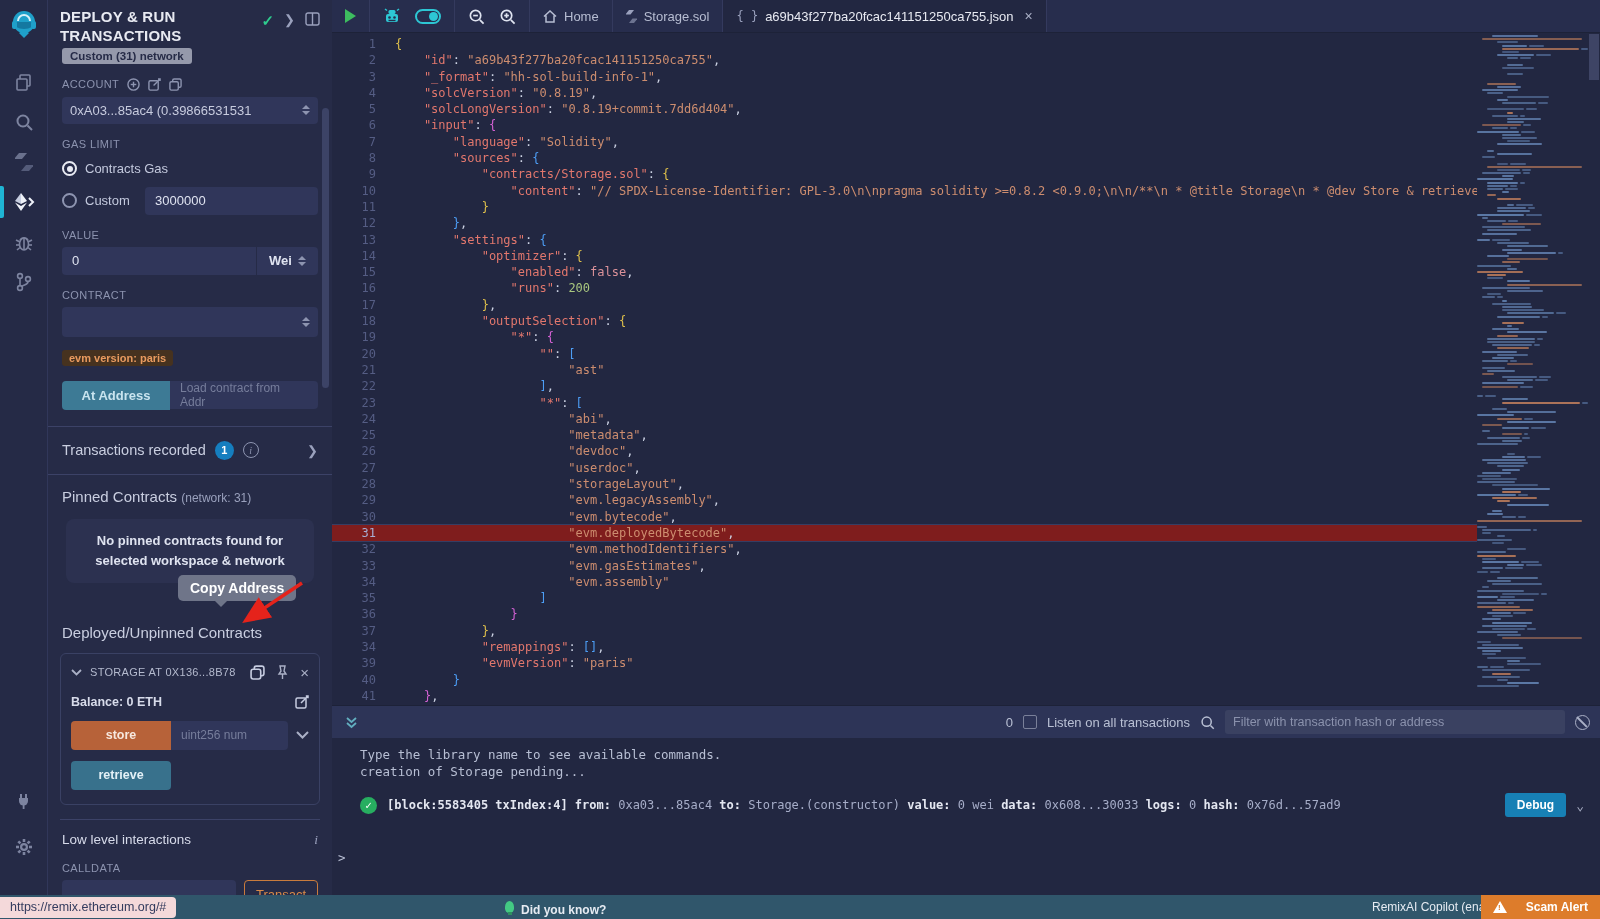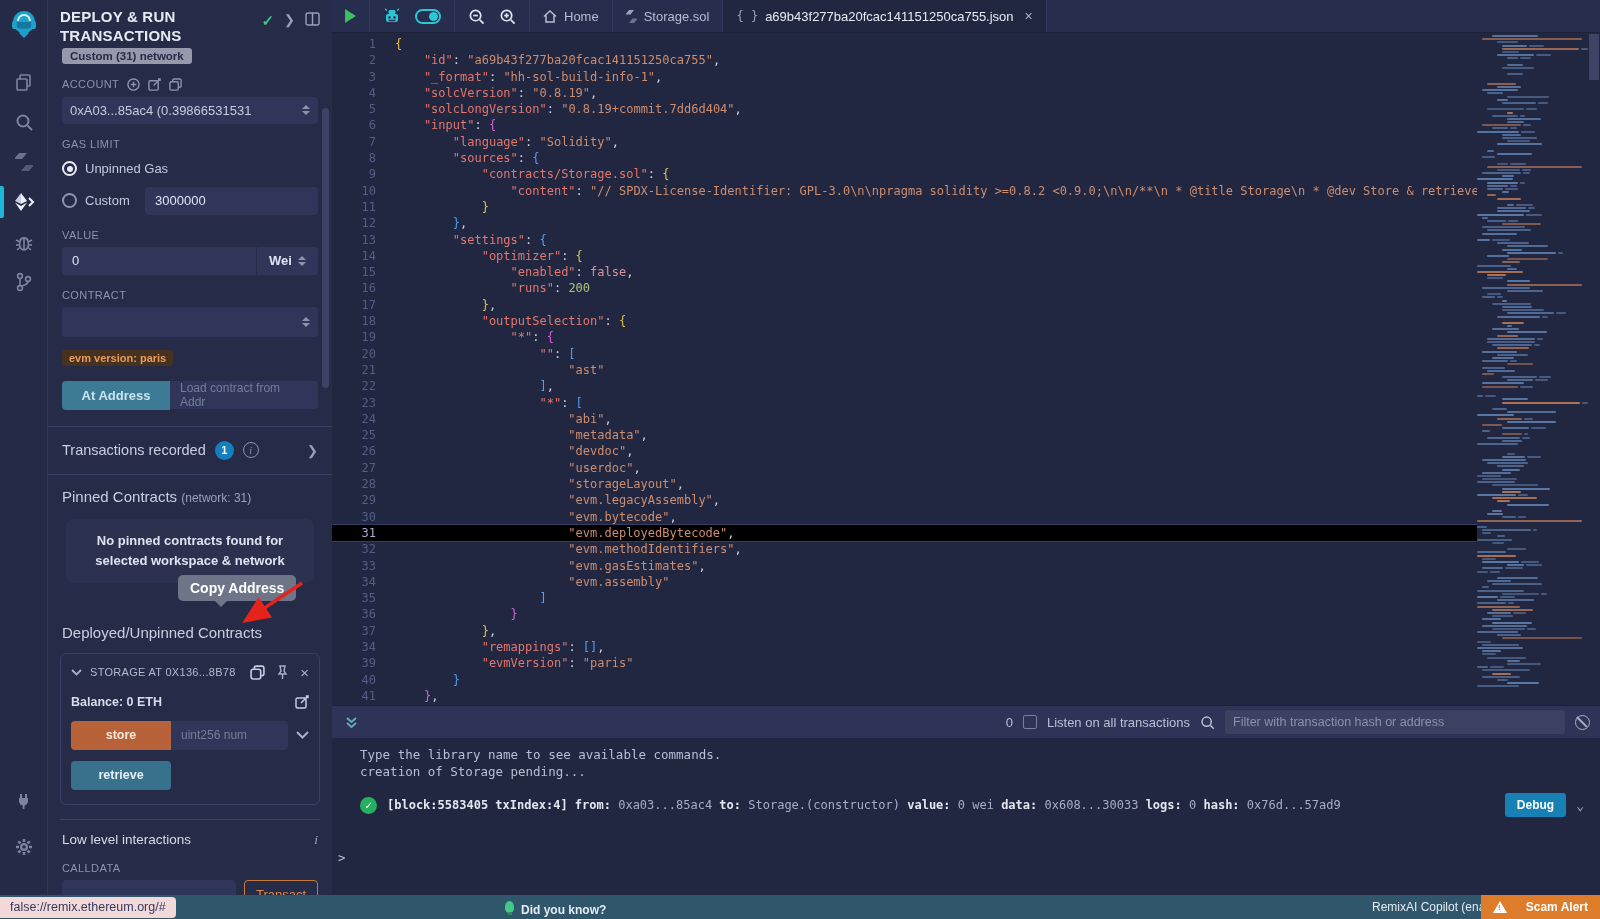--- a/index.html
+++ b/index.html
@@ -116,21 +116,21 @@
   .tab.active { background:#222741; color:#e8eaf2; }
   .tab .braces { color:#9aa1bd; font-family:"DejaVu Sans Mono",monospace; font-size:12px; }
   .tab .close { color:#aab0c6; font-size:14px; margin-left:4px; }
 
   .editor { position:relative; height:672px; background:#222741; overflow:hidden;
     font-family:"DejaVu Sans Mono", monospace; font-size:12px; }
   .code { position:absolute; left:0; top:3px; right:123px; }
   .cl { display:flex; height:16.3px; line-height:16.3px; white-space:pre; }
   .cl .ln { width:44px; text-align:right; color:#555d84; flex:0 0 44px; }
   .cl .ct { padding-left:19px; overflow:hidden; white-space:pre; flex:1; }
-  .cl.active-line { background:#000000; box-shadow:0 -1px 0 #363d63, 0 1px 0 #363d63; }
+  .cl.active-line { background:#7f1d1d; box-shadow:0 -1px 0 #363d63, 0 1px 0 #363d63; }
   .cl.active-line .ln { color:#a7aed2; }
   .ig { display:inline-block; width:4ch; border-left:1px solid #323a5e; }
   .tk-k { color:#e2776d; } .tk-s { color:#cd8d6f; } .tk-n { color:#a9c77f; }
   .tk-f { color:#dc929a; } .tk-p { color:#ccd2e3; }
   .tk-b1 { color:#dfc04b; } .tk-b2 { color:#d562d5; } .tk-b3 { color:#4d9ef6; }
   .minimap { position:absolute; right:12px; top:0; width:111px; height:672px; overflow:hidden; padding-top:2px; }
   .mm-row { height:2px; margin-bottom:1.2px; display:flex; gap:2px; }
   .mm-seg { height:2px; border-radius:1px; }
   .ed-scroll { position:absolute; right:0; top:0; width:12px; height:672px; }
   .ed-thumb { position:absolute; right:1px; top:1px; width:10px; height:46px; background:#4a5175; opacity:.7; }
@@ -304,21 +304,21 @@
         <span>0xA03...85ac4 (0.39866531531</span>
         <span class="stepper">
             <i class="up"></i>
             <i class="dn"></i>
           </span>
       </div>
 
       <div class="lab">GAS LIMIT</div>
       <div class="radio-row">
         <span class="radio sel"></span>
-        <span>Unpinned Gas</span>
+        <span>Contracts Gas</span>
       </div>
       <div class="gas-custom">
         <span class="radio"></span>
         <span style="width:52px">Custom</span>
         <div class="inp">
             <span>3000000</span>
           </div>
       </div>
 
       <div class="lab">VALUE</div>
@@ -1202,15 +1202,15 @@
     <span class="tip">
       <span class="bulb"></span>
       <b>Did you know?</b>
     </span>
     <span class="copilot">RemixAI Copilot (enabled)</span>
     <span class="scam">
       <span class="warn-tri"></span>
       <span>Scam Alert</span>
     </span>
   </div>
-  <div class="urlpill">false://remix.ethereum.org/#</div>
+  <div class="urlpill">https://remix.ethereum.org/#</div>
 
 </div>
 
 </body></html>

